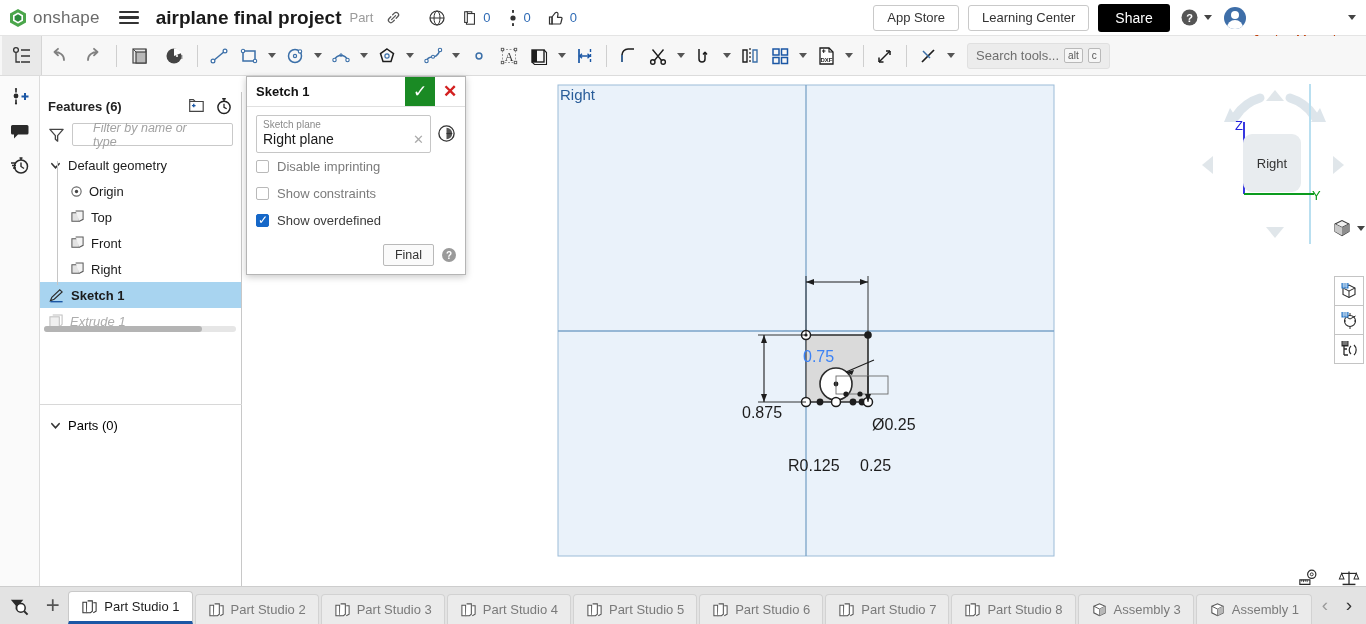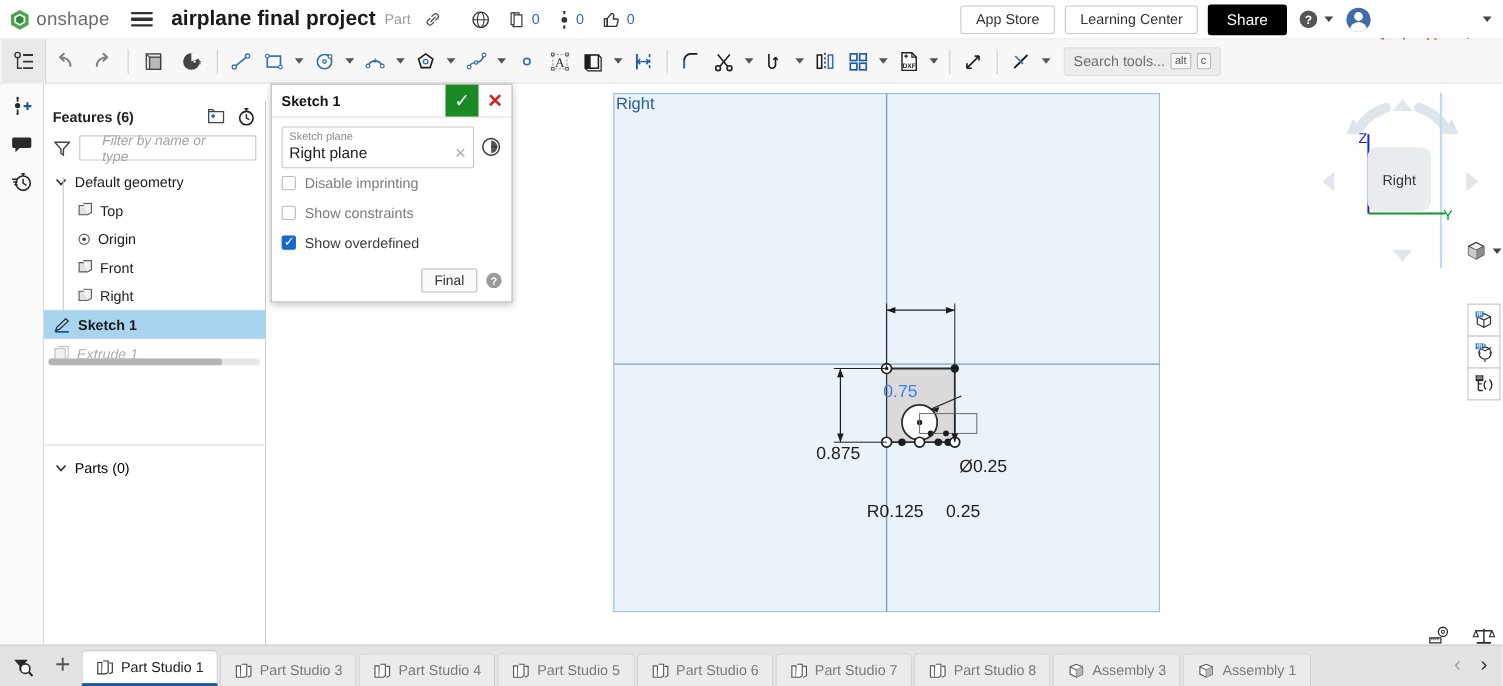--- a/index.html
+++ b/index.html
@@ -505,36 +505,36 @@
         <span class="tcaret">
           <svg width="11" height="11" viewBox="0 0 12 12">
               <path d="M2 4 L6 8.5 L10 4" stroke="#333" stroke-width="1.7" fill="none" stroke-linecap="round"></path>
             </svg>
         </span>
         <span class="tlabel">Default geometry</span>
       </div>
       <div class="trow">
         <span class="tindent"></span>
         <span>
+          <svg width="13" height="13" viewBox="0 0 14 14">
+              <circle cx="7" cy="7" r="5" fill="none" stroke="#666" stroke-width="1.2"></circle>
+              <circle cx="7" cy="7" r="1.8" fill="#444"></circle>
+            </svg>
+        </span>
+        <span class="tlabel">Origin</span>
+      </div>
+      <div class="trow">
+        <span class="tindent"></span>
+        <span>
           <svg width="15" height="14" viewBox="0 0 16 15">
               <path d="M2 3 H10 V12 H2 Z" fill="#e3e3e3" stroke="#5a5a5a" stroke-width="1.1"></path>
               <path d="M6 1 H14 V10 L10 12" fill="#f3f3f3" stroke="#5a5a5a" stroke-width="1.1"></path>
             </svg>
         </span>
         <span class="tlabel">Top</span>
-      </div>
-      <div class="trow">
-        <span class="tindent"></span>
-        <span>
-          <svg width="13" height="13" viewBox="0 0 14 14">
-              <circle cx="7" cy="7" r="5" fill="none" stroke="#666" stroke-width="1.2"></circle>
-              <circle cx="7" cy="7" r="1.8" fill="#444"></circle>
-            </svg>
-        </span>
-        <span class="tlabel">Origin</span>
       </div>
       <div class="trow">
         <span class="tindent"></span>
         <span>
           <svg width="15" height="14" viewBox="0 0 16 15">
               <path d="M2 3 H10 V12 H2 Z" fill="#e3e3e3" stroke="#5a5a5a" stroke-width="1.1"></path>
               <path d="M6 1 H14 V10 L10 12" fill="#f3f3f3" stroke="#5a5a5a" stroke-width="1.1"></path>
             </svg>
         </span>
         <span class="tlabel">Front</span>
@@ -790,70 +790,80 @@
       <span>Part Studio 1</span>
     </div>
     <div class="tab">
       <span>
         <svg width="17" height="16" viewBox="0 0 18 16">
             <path d="M2 3 h4 v11 h-4 Z" fill="#fff" stroke="#555" stroke-width="1.1"></path>
             <path d="M7 1.5 h5 v11 l-2 1.5 h-4" fill="#fff" stroke="#555" stroke-width="1.1"></path>
             <path d="M13 3.5 h3 v9 l-3 1.5" fill="#fff" stroke="#555" stroke-width="1.1"></path>
           </svg>
       </span>
-      <span>Part Studio 3</span>
+      <span>Part Studio 2</span>
     </div>
     <div class="tab">
       <span>
         <svg width="17" height="16" viewBox="0 0 18 16">
             <path d="M2 3 h4 v11 h-4 Z" fill="#fff" stroke="#555" stroke-width="1.1"></path>
             <path d="M7 1.5 h5 v11 l-2 1.5 h-4" fill="#fff" stroke="#555" stroke-width="1.1"></path>
             <path d="M13 3.5 h3 v9 l-3 1.5" fill="#fff" stroke="#555" stroke-width="1.1"></path>
           </svg>
       </span>
-      <span>Part Studio 4</span>
+      <span>Part Studio 3</span>
     </div>
     <div class="tab">
       <span>
         <svg width="17" height="16" viewBox="0 0 18 16">
             <path d="M2 3 h4 v11 h-4 Z" fill="#fff" stroke="#555" stroke-width="1.1"></path>
             <path d="M7 1.5 h5 v11 l-2 1.5 h-4" fill="#fff" stroke="#555" stroke-width="1.1"></path>
             <path d="M13 3.5 h3 v9 l-3 1.5" fill="#fff" stroke="#555" stroke-width="1.1"></path>
           </svg>
       </span>
-      <span>Part Studio 5</span>
+      <span>Part Studio 4</span>
     </div>
     <div class="tab">
       <span>
         <svg width="17" height="16" viewBox="0 0 18 16">
             <path d="M2 3 h4 v11 h-4 Z" fill="#fff" stroke="#555" stroke-width="1.1"></path>
             <path d="M7 1.5 h5 v11 l-2 1.5 h-4" fill="#fff" stroke="#555" stroke-width="1.1"></path>
             <path d="M13 3.5 h3 v9 l-3 1.5" fill="#fff" stroke="#555" stroke-width="1.1"></path>
           </svg>
       </span>
-      <span>Part Studio 6</span>
+      <span>Part Studio 5</span>
     </div>
     <div class="tab">
       <span>
         <svg width="17" height="16" viewBox="0 0 18 16">
             <path d="M2 3 h4 v11 h-4 Z" fill="#fff" stroke="#555" stroke-width="1.1"></path>
             <path d="M7 1.5 h5 v11 l-2 1.5 h-4" fill="#fff" stroke="#555" stroke-width="1.1"></path>
             <path d="M13 3.5 h3 v9 l-3 1.5" fill="#fff" stroke="#555" stroke-width="1.1"></path>
           </svg>
       </span>
-      <span>Part Studio 7</span>
+      <span>Part Studio 6</span>
     </div>
     <div class="tab">
       <span>
         <svg width="17" height="16" viewBox="0 0 18 16">
             <path d="M2 3 h4 v11 h-4 Z" fill="#fff" stroke="#555" stroke-width="1.1"></path>
             <path d="M7 1.5 h5 v11 l-2 1.5 h-4" fill="#fff" stroke="#555" stroke-width="1.1"></path>
             <path d="M13 3.5 h3 v9 l-3 1.5" fill="#fff" stroke="#555" stroke-width="1.1"></path>
           </svg>
       </span>
+      <span>Part Studio 7</span>
+    </div>
+    <div class="tab">
+      <span>
+        <svg width="17" height="16" viewBox="0 0 18 16">
+            <path d="M2 3 h4 v11 h-4 Z" fill="#fff" stroke="#555" stroke-width="1.1"></path>
+            <path d="M7 1.5 h5 v11 l-2 1.5 h-4" fill="#fff" stroke="#555" stroke-width="1.1"></path>
+            <path d="M13 3.5 h3 v9 l-3 1.5" fill="#fff" stroke="#555" stroke-width="1.1"></path>
+          </svg>
+      </span>
       <span>Part Studio 8</span>
     </div>
     <div class="tab">
       <span>
         <svg width="17" height="16" viewBox="0 0 18 16">
             <path d="M3 4 L9 1.5 L15 4 L15 11 L9 14 L3 11 Z" fill="#fff" stroke="#555" stroke-width="1.1"></path>
             <path d="M3 4 L9 7 L15 4 M9 7 V14" stroke="#555" stroke-width="1" fill="none"></path>
             <path d="M9 7 L15 4 V11 L9 14 Z" fill="#b8b8b8"></path>
           </svg>
       </span>

